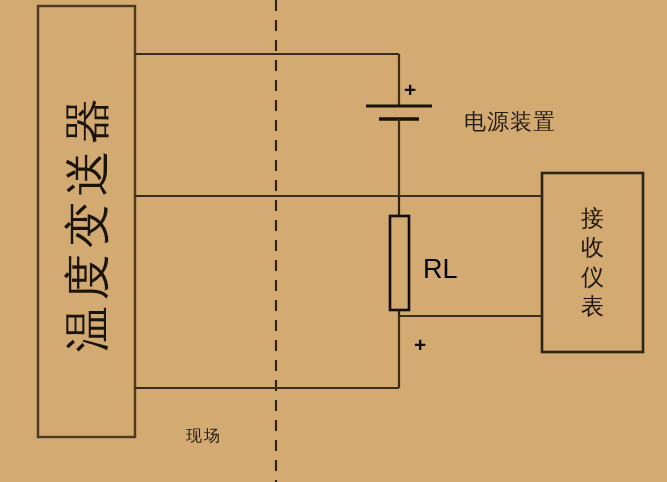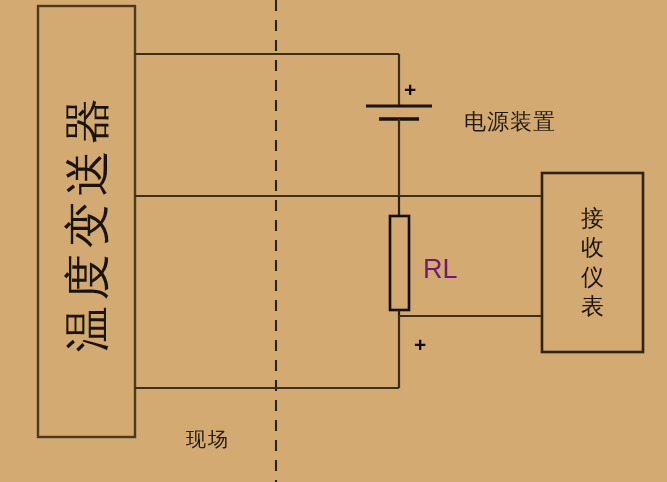--- a/index.html
+++ b/index.html
@@ -74,27 +74,27 @@
     font-size: 22px;
     letter-spacing: 1px;
     color: #231a10;
     margin-left: 24px;
   }
   #rl-label {
     left: 423px;
     top: 254px;
     font-family: "Liberation Sans", sans-serif;
     font-size: 27px;
-    color: #701a75;
+    color: #000000;
   }
   #field-label {
     left: 186px;
     top: 426px;
     font-family: Liberation Mono, monospace;
-    font-size: 20px;
+    font-size: 16px;
     letter-spacing: 2px;
     color: #231a10;
   }
   #control-room-label {
     left: 321px;
     top: 426px;
     font-family: "DejaVu Serif", serif;
     font-size: 20px;
     letter-spacing: 2px;
     color: #231a10;

